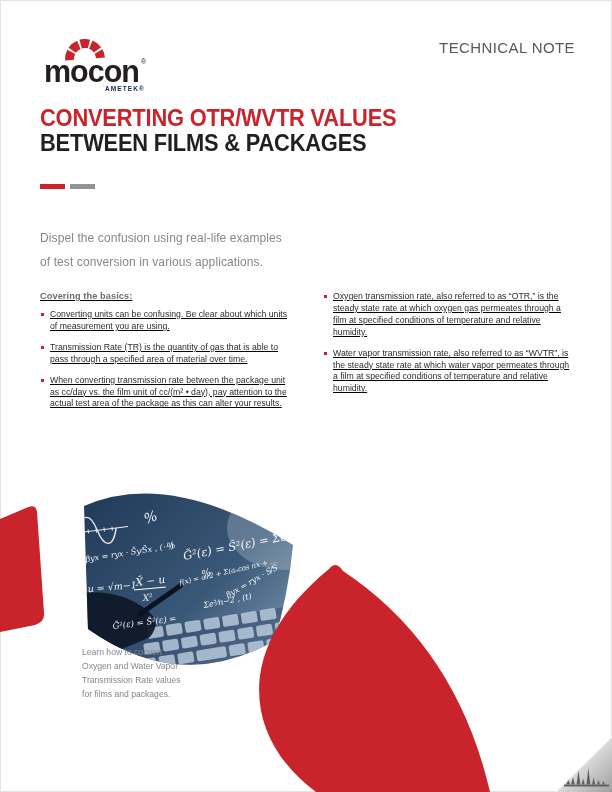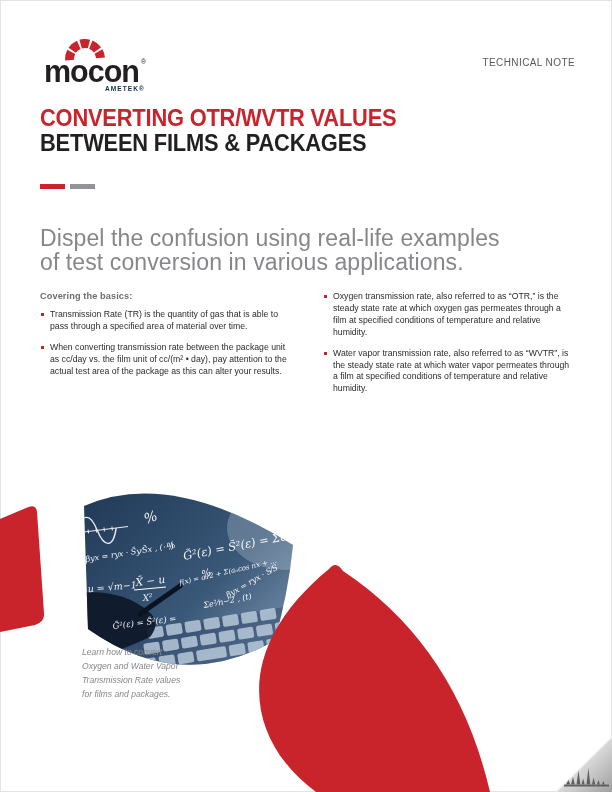--- a/index.html
+++ b/index.html
@@ -6,47 +6,47 @@
   .page{
     position:relative;width:612px;height:792px;margin:0 auto;background:#ffffff;
     font-family:"Liberation Sans",sans-serif;overflow:hidden;
     box-shadow:inset 0 0 0 1px #e3e3e3;
   }
   .art{position:absolute;inset:0;width:612px;height:792px;pointer-events:none;}
 
   
   .logo{position:absolute;left:43px;top:32px;width:150px;height:62px;}
   .doc-type{
-    position:absolute;right:37px;top:57px;
-    font-size:10px;letter-spacing:.4px;color:#58595B;text-align:right;
+    position:absolute;right:37px;top:39px;
+    font-size:15px;letter-spacing:.4px;color:#58595B;text-align:right;
   }
 
   
   .title{position:absolute;left:40px;top:106px;transform:scaleX(.95);transform-origin:left top;}
   .title .t1{font-size:23px;line-height:25px;font-weight:bold;color:#C9242B;letter-spacing:-.2px;}
   .title .t2{font-size:23px;line-height:25px;font-weight:bold;color:#231F20;letter-spacing:-.2px;}
   .bars{position:absolute;left:40px;top:184px;display:flex;gap:5px;}
   .bar{display:block;height:5px;width:25px;}
   .bar.red{background:#C9242B;}
   .bar.gray{background:#919396;}
 
   
-  .intro{position:absolute;left:40px;top:226px;font-size:23px;line-height:24px;color:#85878A;letter-spacing:.1px;}
-
-  
-  .cols{position:absolute;left:40px;top:291px;width:536px;display:flex;gap:30px;}
+  .intro{position:absolute;left:40px;top:226px;font-size:12px;line-height:24px;color:#85878A;letter-spacing:.1px;}
+
+  
+  .cols{position:absolute;left:40px;top:291px;width:536px;display:flex;gap:30px;text-decoration:underline;}
   .col{flex:1;}
   .col h2{margin:0 0 8px 0;font-size:9.2px;font-weight:bold;color:#6D6E71;letter-spacing:.1px;}
   .bullet{display:flex;margin-bottom:9px;font-size:8.7px;line-height:11.9px;color:#2E2A2B;}
   .bullet::before{content:"";flex:0 0 3px;height:3px;background:#B2292E;margin:4px 6px 0 1px;}
   .bullet .bt{flex:1;}
 
   
   .caption{position:absolute;left:82px;top:645px;font-size:8.6px;line-height:14px;
-    font-style:italic;color:#85878A;}
+    color:#85878A;}
 
   
   .mf{font-family:"DejaVu Serif",serif;font-style:italic;fill:#ffffff;opacity:.95;}
   .logo-word{font-family:"Liberation Sans",sans-serif;font-weight:bold;fill:#231F20;letter-spacing:-1px;}
   .logo-sub{font-family:"Liberation Sans",sans-serif;font-weight:bold;fill:#16294D;letter-spacing:1.1px;}
 </style>
 </head>
 <body>
 
 <div class="page">
@@ -163,20 +163,23 @@
 
   <div class="intro">
     <div>Dispel the confusion using real-life examples</div>
     <div>of test conversion in various applications.</div>
   </div>
 
   <div class="cols">
     <div class="col">
       <h2>Covering the basics:</h2>
       <div class="bullet">
+          <span class="bt">Converting units can be confusing. Be clear about which units of measurement you are using.</span>
+        </div>
+      <div class="bullet">
           <span class="bt">Transmission Rate (TR) is the quantity of gas that is able to pass through a specified area of material over time.</span>
         </div>
       <div class="bullet">
           <span class="bt">When converting transmission rate between the package unit as cc/day vs. the film unit of cc/(m² • day), pay attention to the actual test area of the package as this can alter your results.</span>
         </div>
     </div>
     <div class="col">
       <div class="bullet">
           <span class="bt">Oxygen transmission rate, also referred to as “OTR,” is the steady state rate at which oxygen gas permeates through a film at specified conditions of temperature and relative humidity.</span>
         </div>

